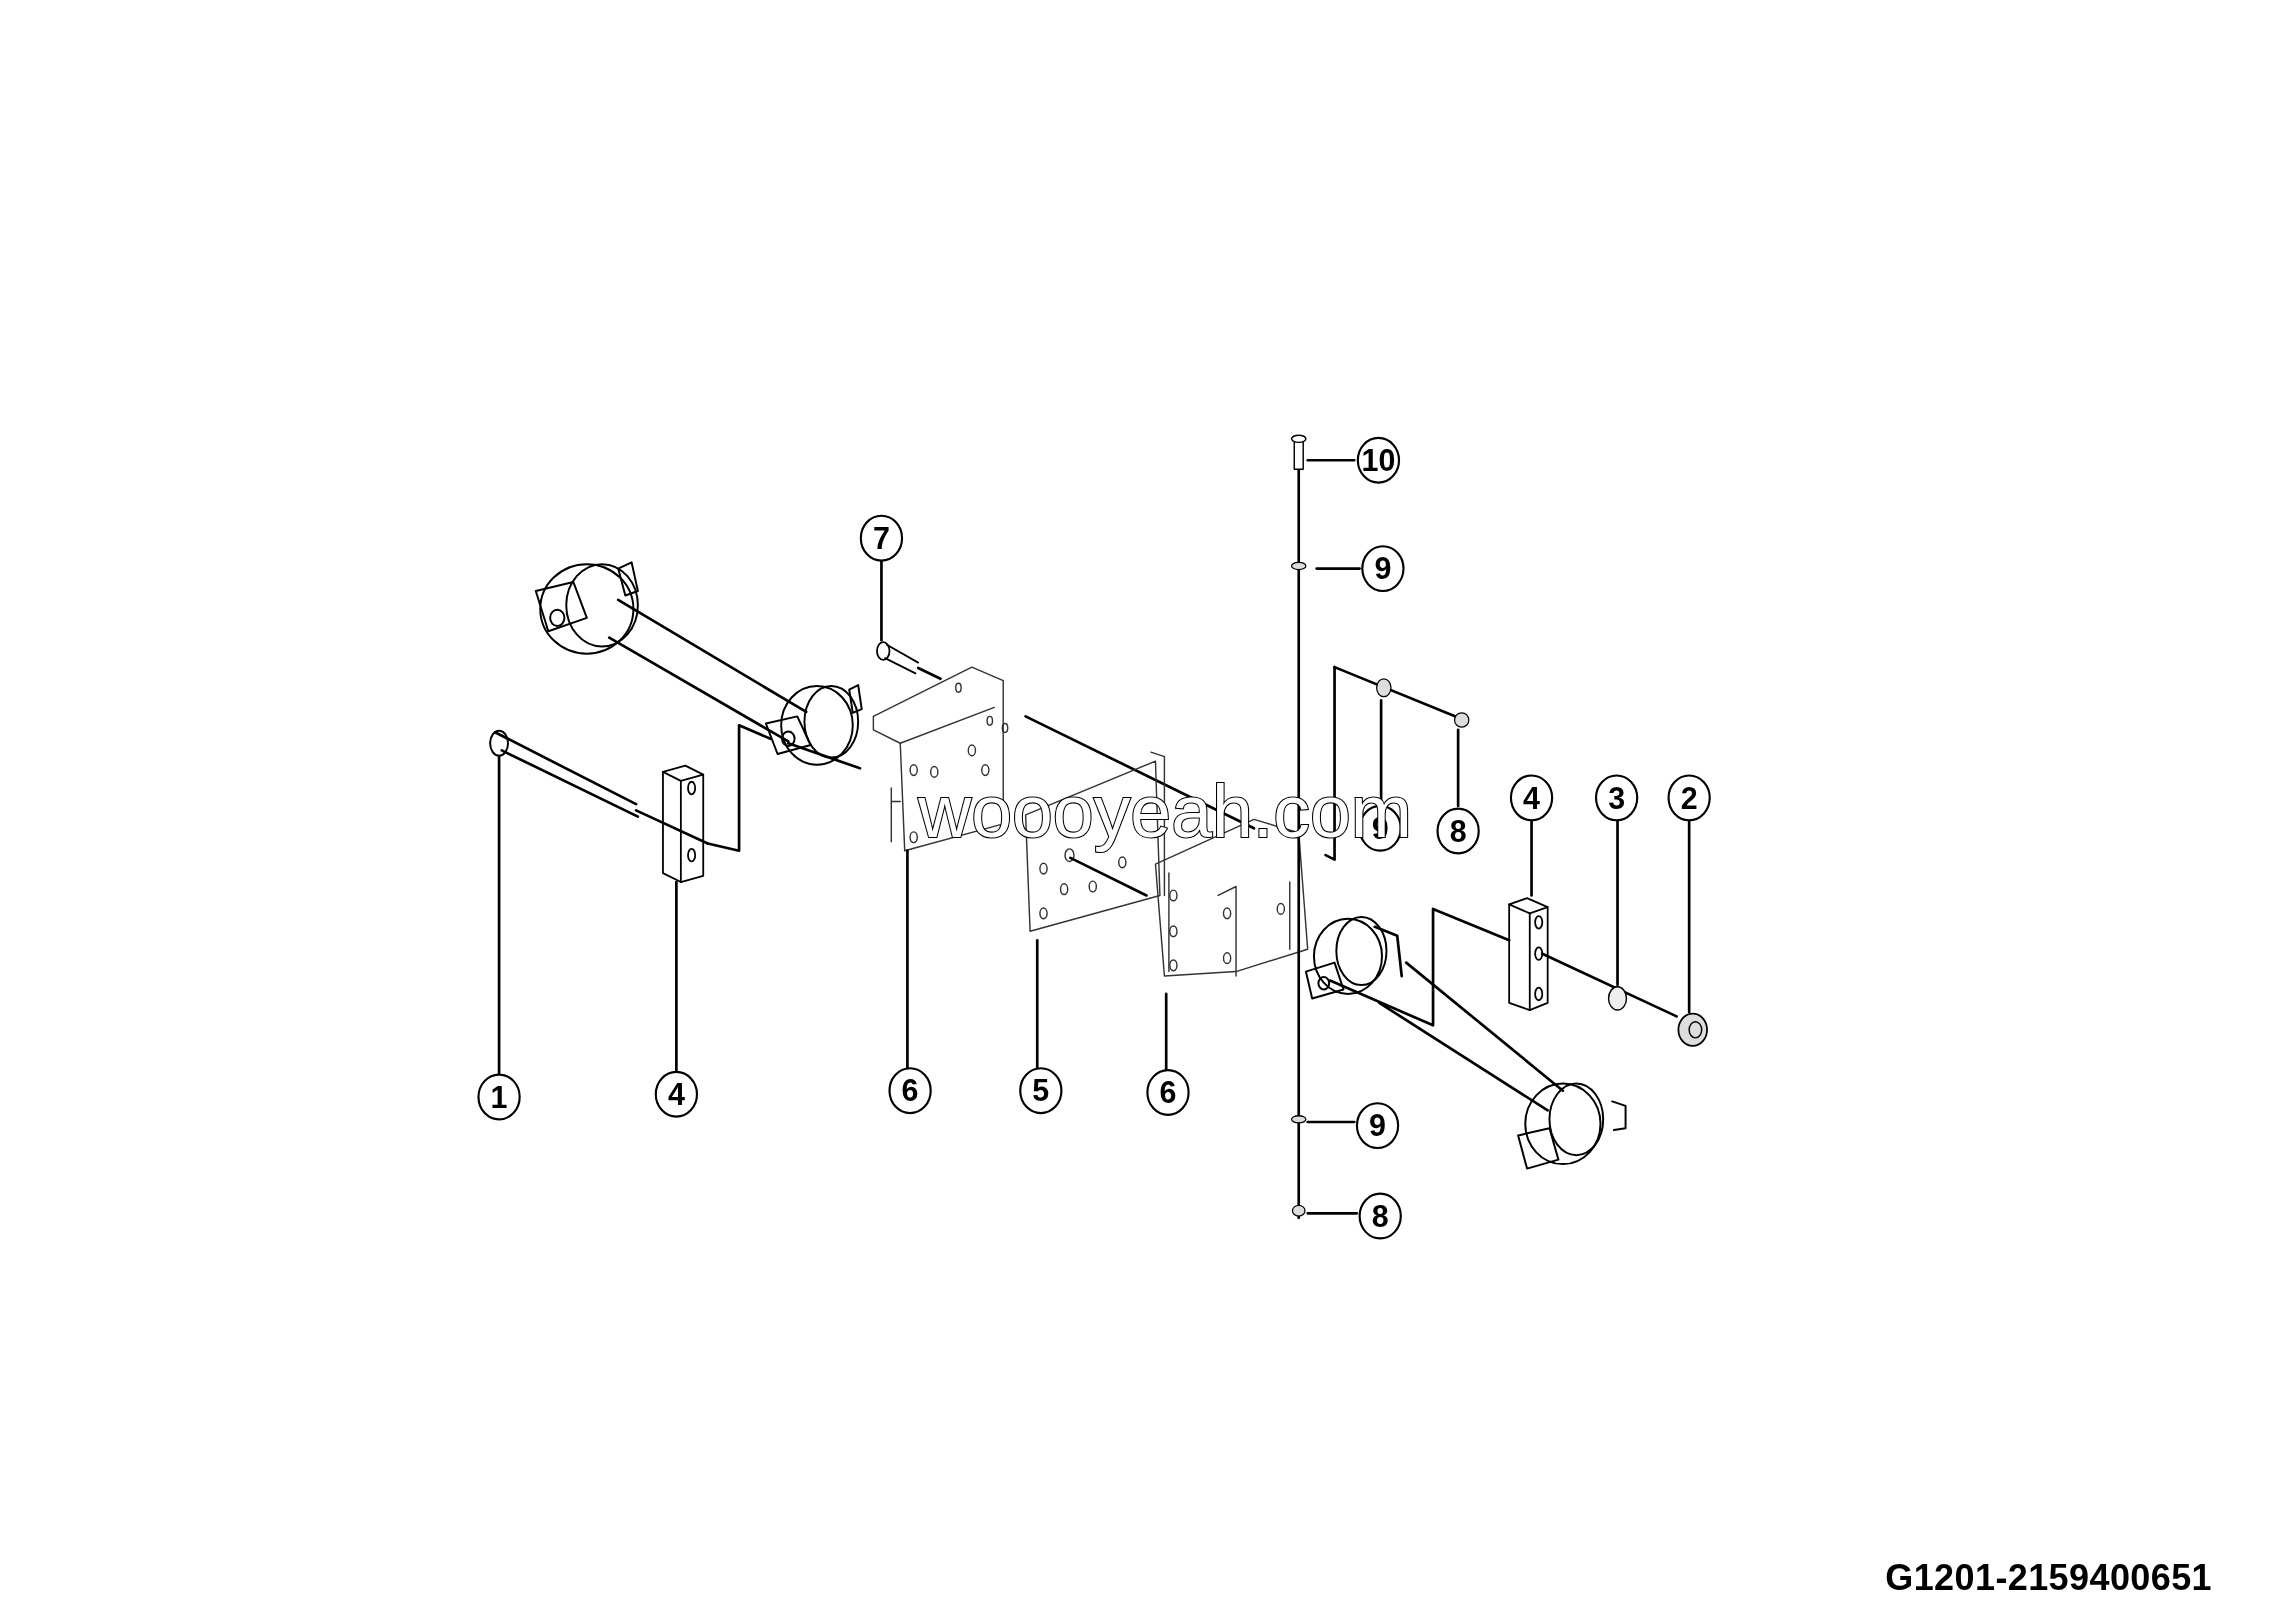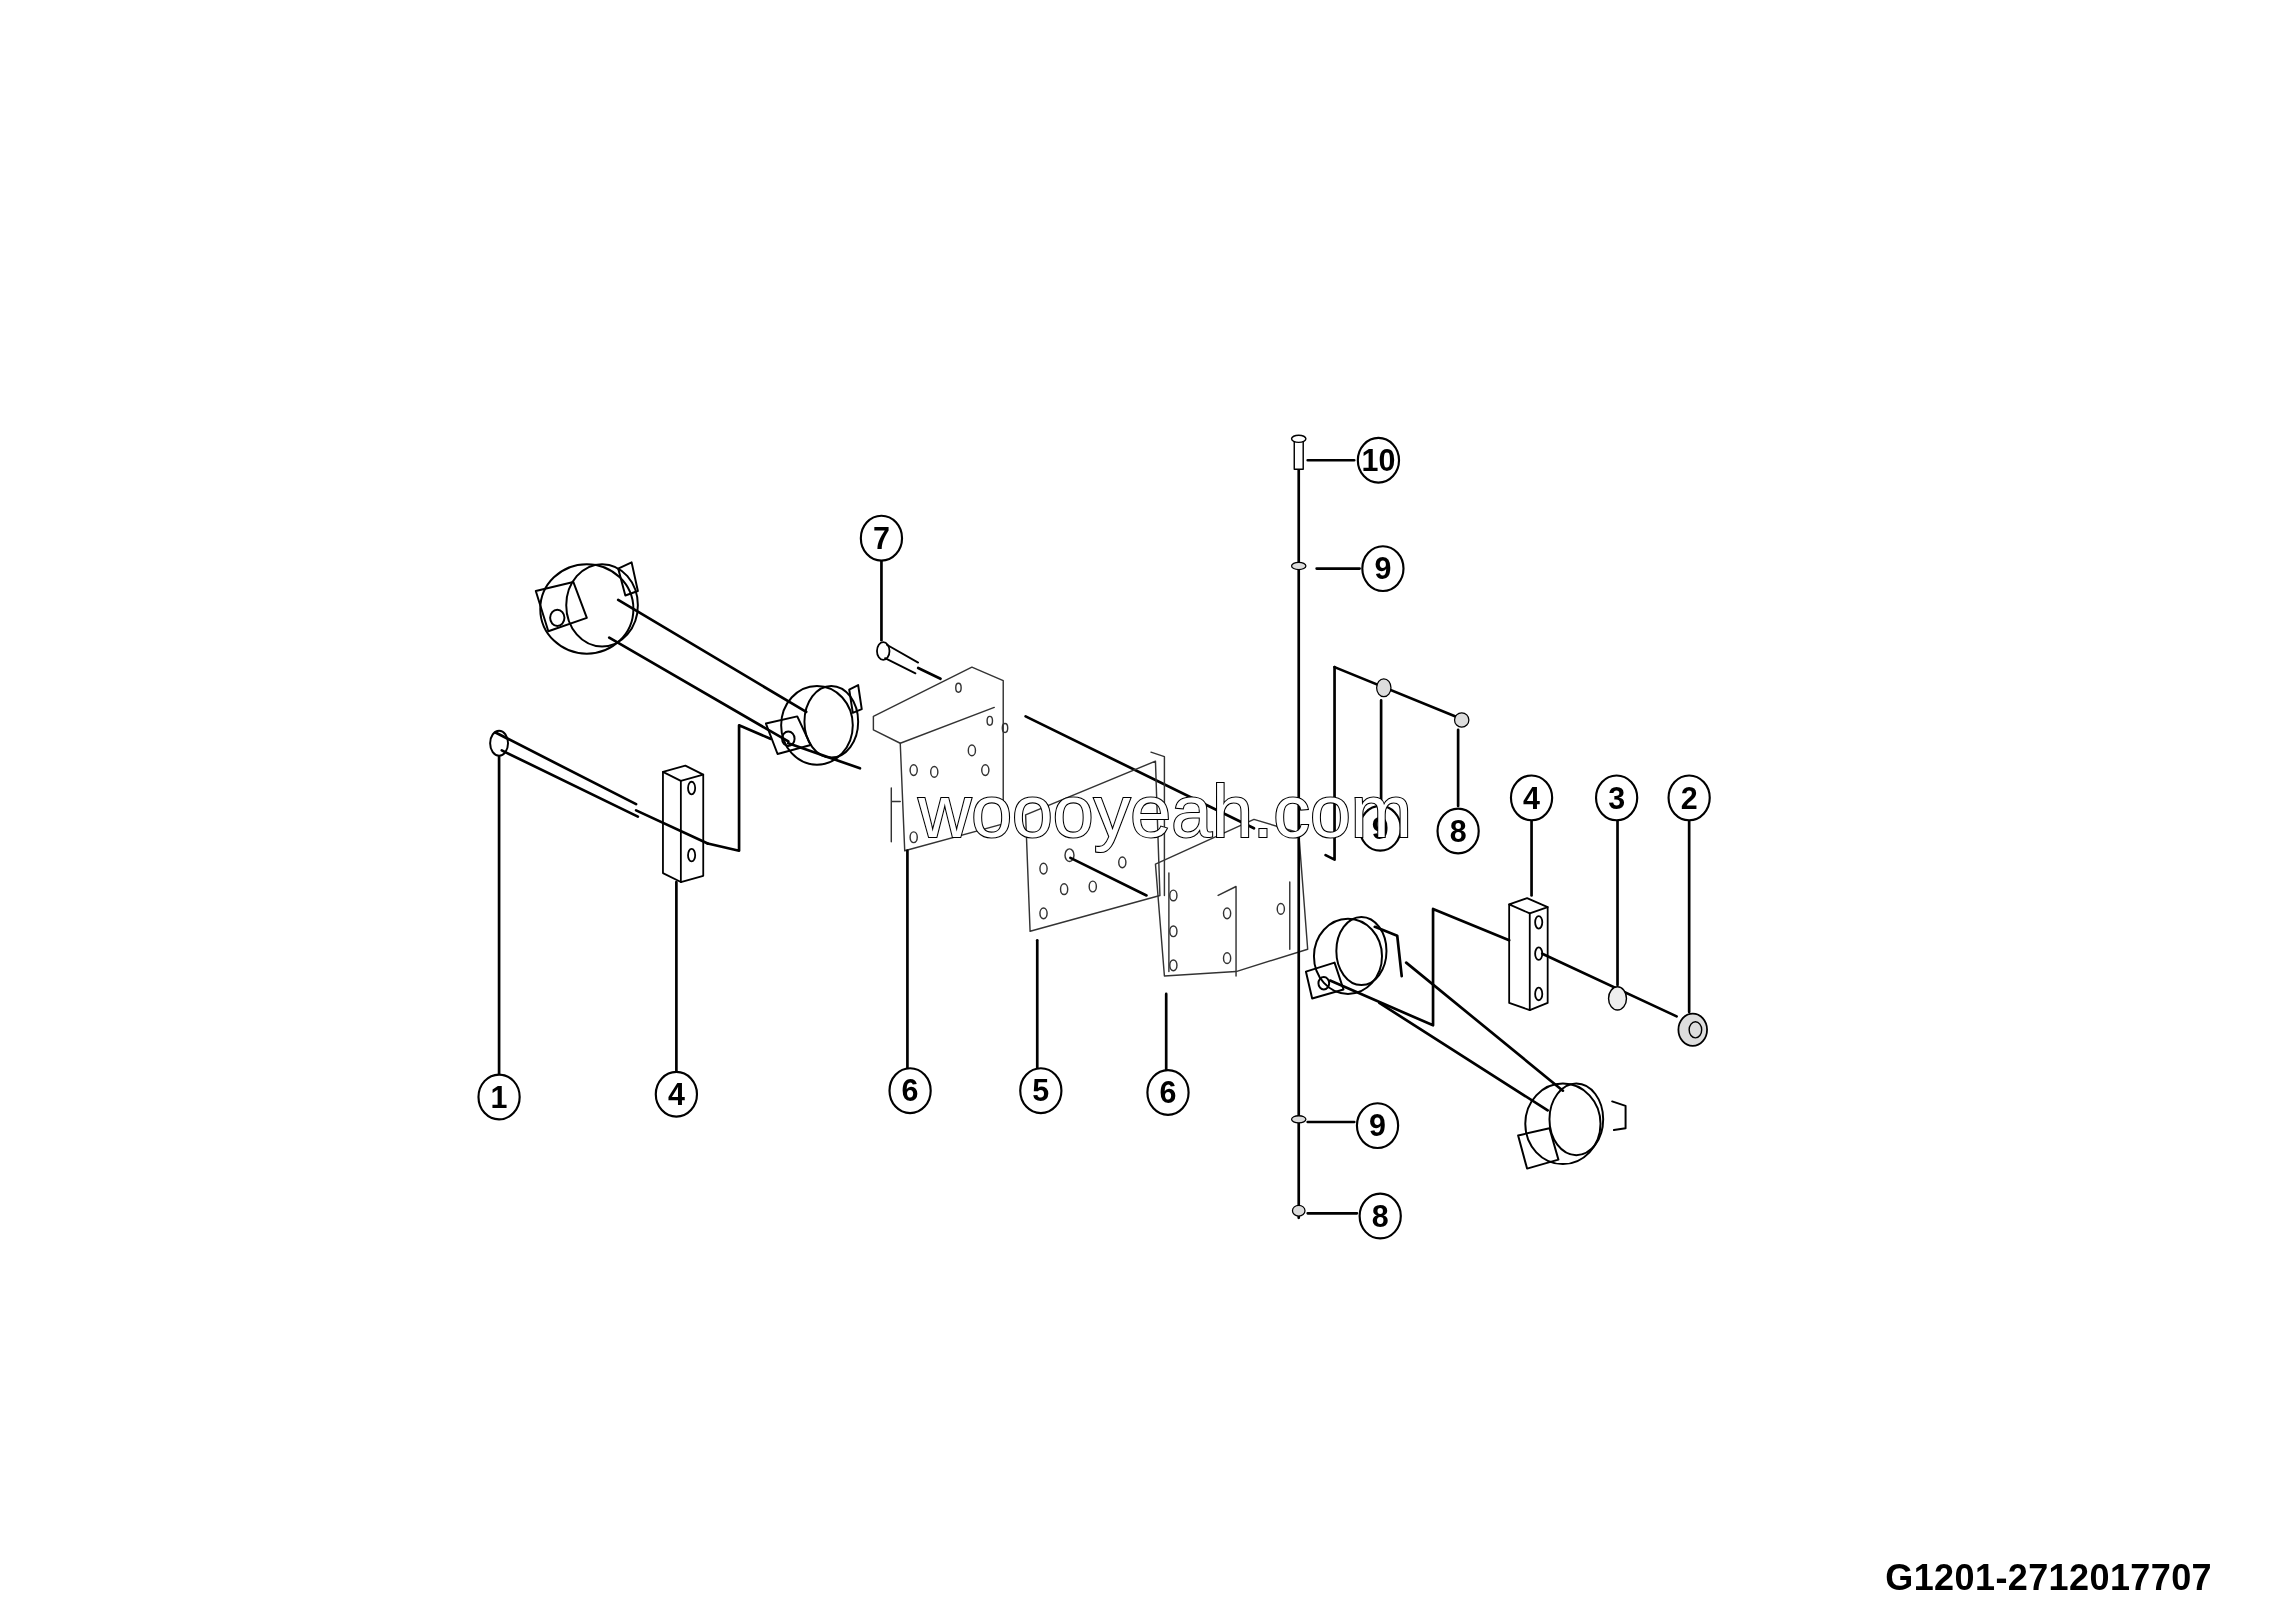--- a/index.html
+++ b/index.html
@@ -215,14 +215,14 @@
         <g>
           <ellipse cx="1541" cy="1358" rx="23" ry="25" fill="#fff" stroke="#000" stroke-width="2.4"></ellipse>
           <text x="1541" y="1370" text-anchor="middle" class="callout-text">8</text>
         </g>
       </g>
 
   <text x="1025" y="935" class="watermark">woooyeah.com</text>
 </svg>
 </div>
 
-<div class="code">G1201-2712017707</div>
+<div class="code">G1201-2159400651</div>
 
 
 </body></html>

